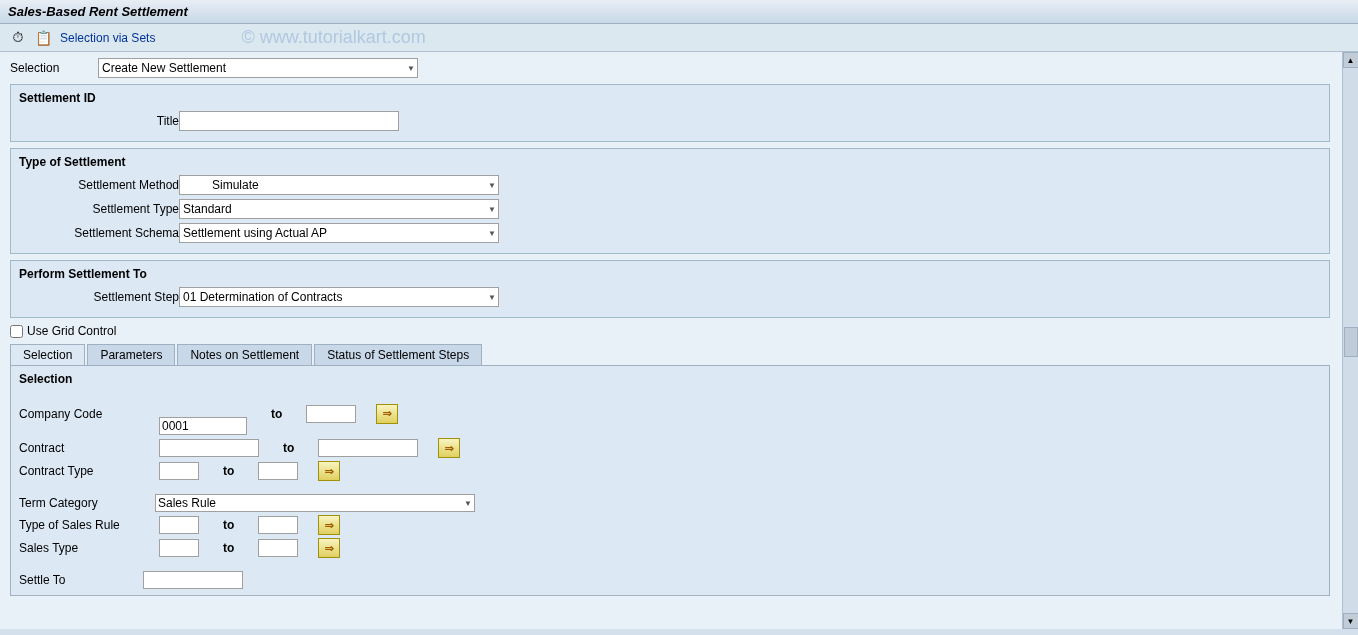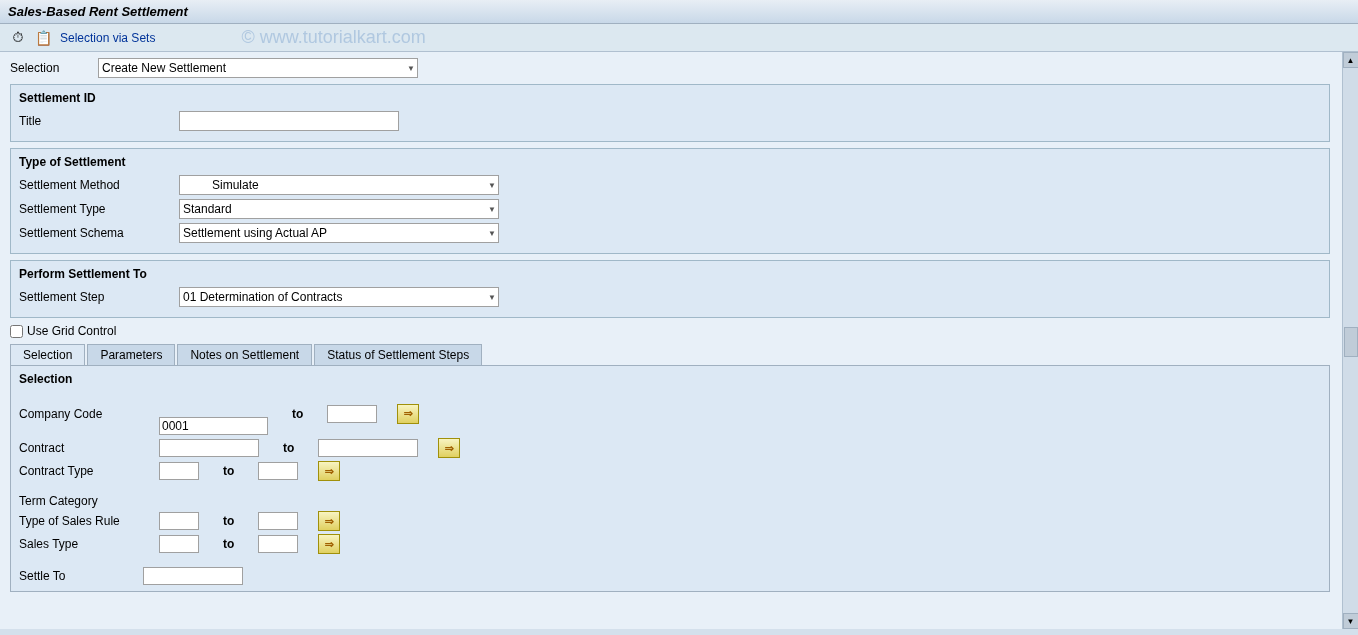--- a/index.html
+++ b/index.html
@@ -78,20 +78,21 @@
     }
     .form-row {
       display: flex;
       align-items: center;
       margin-bottom: 4px;
     }
     .form-label {
       width: 160px;
       font-size: 12px;
       color: #000;
+      text-align: right;
     }
     .form-control {
       font-size: 12px;
       border: 1px solid #a0a0a0;
       background: #fff;
       padding: 1px 3px;
       height: 20px;
     }
     .form-select {
       font-size: 12px;
@@ -329,21 +330,21 @@
         </div>
         <div class="tab">
           <span>Status of Settlement Steps</span>
         </div>
       </div>
       <div class="tab-content">
         <div class="selection-section-title">Selection</div>
 
         <div class="selection-row">
           <span class="sel-label">Company Code</span>
-          <input type="text" class="sel-input" style="width: 109px; margin-top: 25px;" value="0001">
+          <input type="text" class="sel-input" style="width: 88px; margin-top: 25px;" value="0001">
           <span class="sel-to">to</span>
           <input type="text" class="sel-input" style="width: 50px;" value="">
           <div class="arrow-btn"></div>
         </div>
 
         <div class="selection-row">
           <span class="sel-label">Contract</span>
           <input type="text" class="sel-input" style="width: 100px;" value="">
           <span class="sel-to">to</span>
           <input type="text" class="sel-input" style="width: 100px;" value="">
@@ -355,20 +356,26 @@
           <input type="text" class="sel-input" style="width: 40px;" value="">
           <span class="sel-to">to</span>
           <input type="text" class="sel-input" style="width: 40px;" value="">
           <div class="arrow-btn"></div>
         </div>
 
         <div style="height:6px;"></div>
 
         <div class="term-category-row">
           <span class="sel-label">Term Category</span>
+          <div class="select-wrapper">
+            <select class="sel-input form-select" style="width:320px;">
+              <option>Sales Rule</option>
+              <option>Other</option>
+            </select>
+          </div>
         </div>
 
         <div class="selection-row">
           <span class="sel-label">Type of Sales Rule</span>
           <input type="text" class="sel-input" style="width: 40px;" value="">
           <span class="sel-to">to</span>
           <input type="text" class="sel-input" style="width: 40px;" value="">
           <div class="arrow-btn"></div>
         </div>
 

